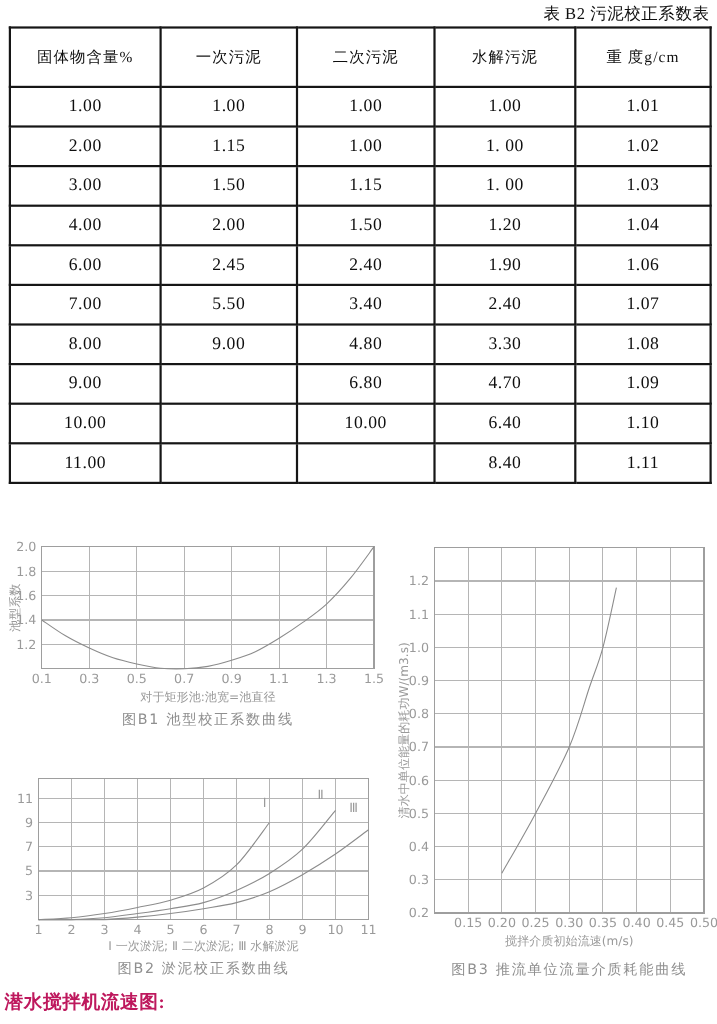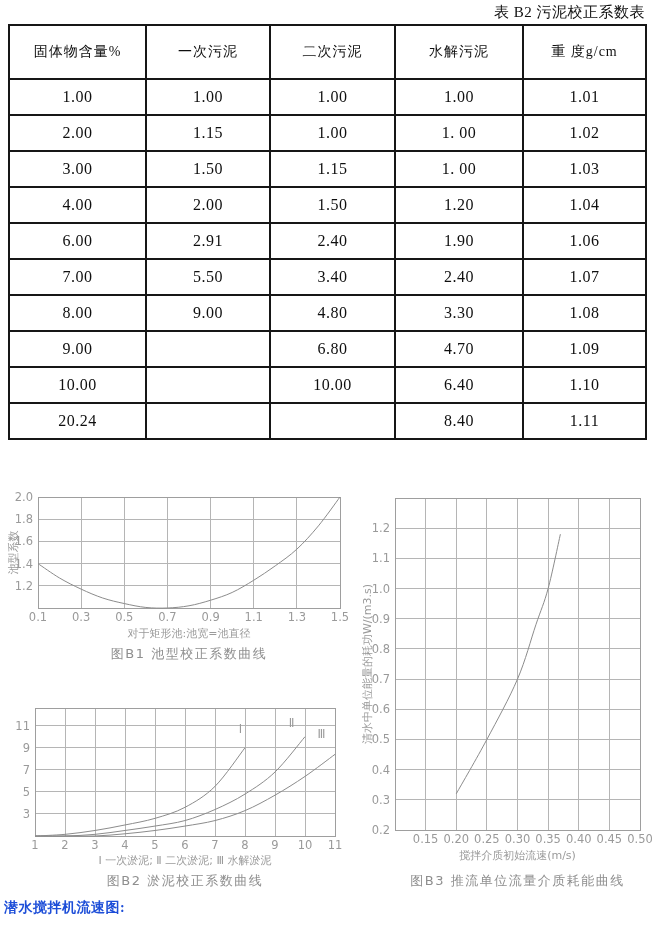--- a/index.html
+++ b/index.html
@@ -19,22 +19,22 @@
     border:2px solid #161616;text-align:center;vertical-align:middle;
     font-family:"Liberation Serif", serif;color:#0f0f0f;
   }
   table.coef th{height:50px;font-size:14px;font-weight:normal;letter-spacing:1px;}
   table.coef td{height:32px;font-size:16px;letter-spacing:.5px;}
   svg.chart{position:absolute;overflow:visible;}
   .ctext{font-family:"DejaVu Sans", sans-serif;font-size:11px;fill:#9a9a9a;}
   .cnum{font-family:"DejaVu Sans", sans-serif;font-size:11.5px;fill:#9a9a9a;}
   .ctitle{font-family:"DejaVu Sans", sans-serif;font-size:13px;fill:#8f8f8f;letter-spacing:1.5px;}
   .footer-heading{
-    position:absolute;left:4px;top:899px;font-size:14px;font-weight:bold;
-    color:#1d4ed8;letter-spacing:.5px;white-space:nowrap;
+    position:absolute;left:4px;top:899px;font-size:17px;font-weight:bold;
+    color:#be185d;letter-spacing:.5px;white-space:nowrap;
   }
 </style>
 </head>
 <body>
 
 <div class="doc-title">表 B2 污泥校正系数表</div>
 
 <table class="coef">
   <colgroup>
     <col style="width:137px">
@@ -76,21 +76,21 @@
       </tr>
       <tr>
         <td>4.00</td>
         <td>2.00</td>
         <td>1.50</td>
         <td>1.20</td>
         <td>1.04</td>
       </tr>
       <tr>
         <td>6.00</td>
-        <td>2.91</td>
+        <td>2.45</td>
         <td>2.40</td>
         <td>1.90</td>
         <td>1.06</td>
       </tr>
       <tr>
         <td>7.00</td>
         <td>5.50</td>
         <td>3.40</td>
         <td>2.40</td>
         <td>1.07</td>
@@ -110,21 +110,21 @@
         <td>1.09</td>
       </tr>
       <tr>
         <td>10.00</td>
         <td></td>
         <td>10.00</td>
         <td>6.40</td>
         <td>1.10</td>
       </tr>
       <tr>
-        <td>20.24</td>
+        <td>11.00</td>
         <td></td>
         <td></td>
         <td>8.40</td>
         <td>1.11</td>
       </tr>
     </tbody>
 </table>
 
 <svg class="chart" style="left:0;top:488px" width="352" height="182" viewBox="0 0 352 182">
     <line x1="38" y1="9" x2="38" y2="120" stroke="#b5b5b5" stroke-width="1" shape-rendering="crispEdges"></line>

